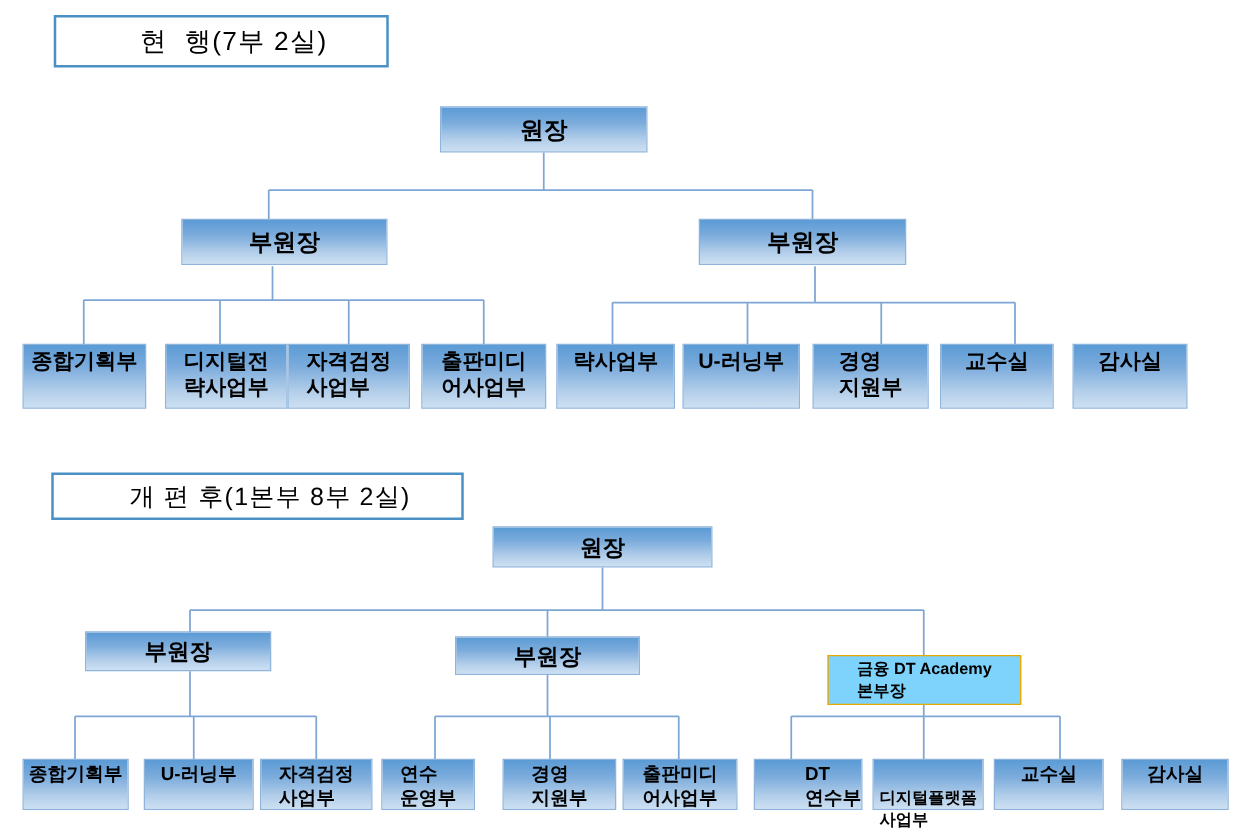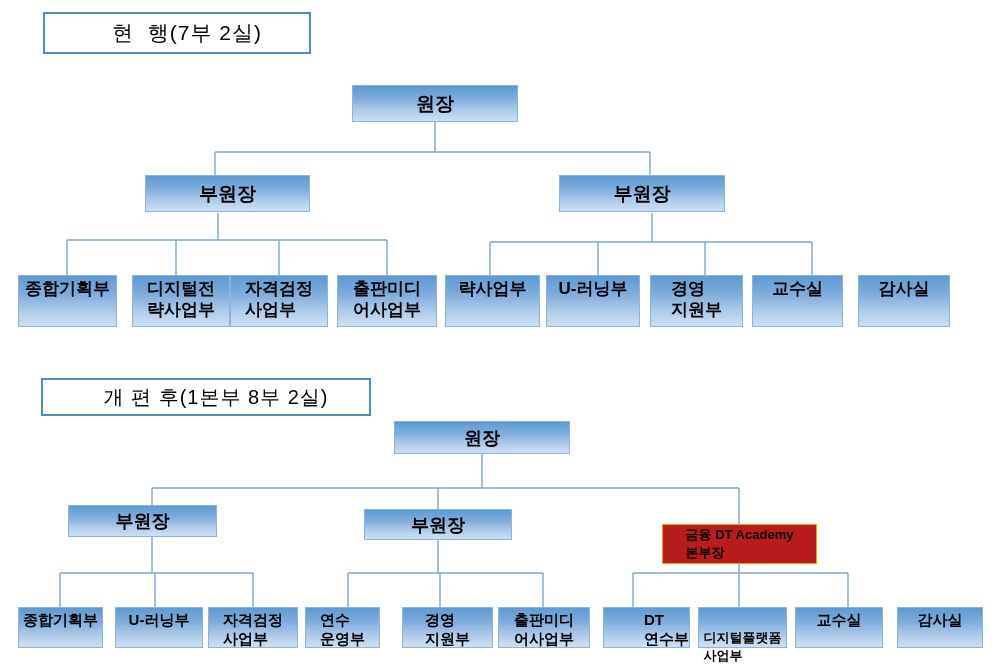--- a/index.html
+++ b/index.html
@@ -21,21 +21,21 @@
     border:1px solid #8FB4DC;
     color:#000;font-weight:700;white-space:pre-line;
     display:flex;justify-content:center;
   }
   .mgr{align-items:center;font-size:19px;}
   .mgr2{align-items:center;font-size:18px;}
   .dept{align-items:flex-start;padding-top:3px;font-size:17px;line-height:1.22;}
   .dept2{align-items:flex-start;padding-top:3px;font-size:15px;line-height:1.25;}
   .dept2.small{font-size:13px;padding-top:21px;line-height:1.35;}
   .academy{
-    background:#b91c1c;border:1px solid #E8A800;
+    background:#7dd3fc;border:1px solid #E8A800;
     align-items:center;font-size:13px;line-height:1.35;font-weight:700;
   }
 </style>
 </head>
 <body>
 
 <div class="stage">
 
   <svg class="connectors" width="998" height="666" viewBox="0 0 998 666">
     <path d="M435,122V152 M215,152H650 M215,152V176 M650,152V176

